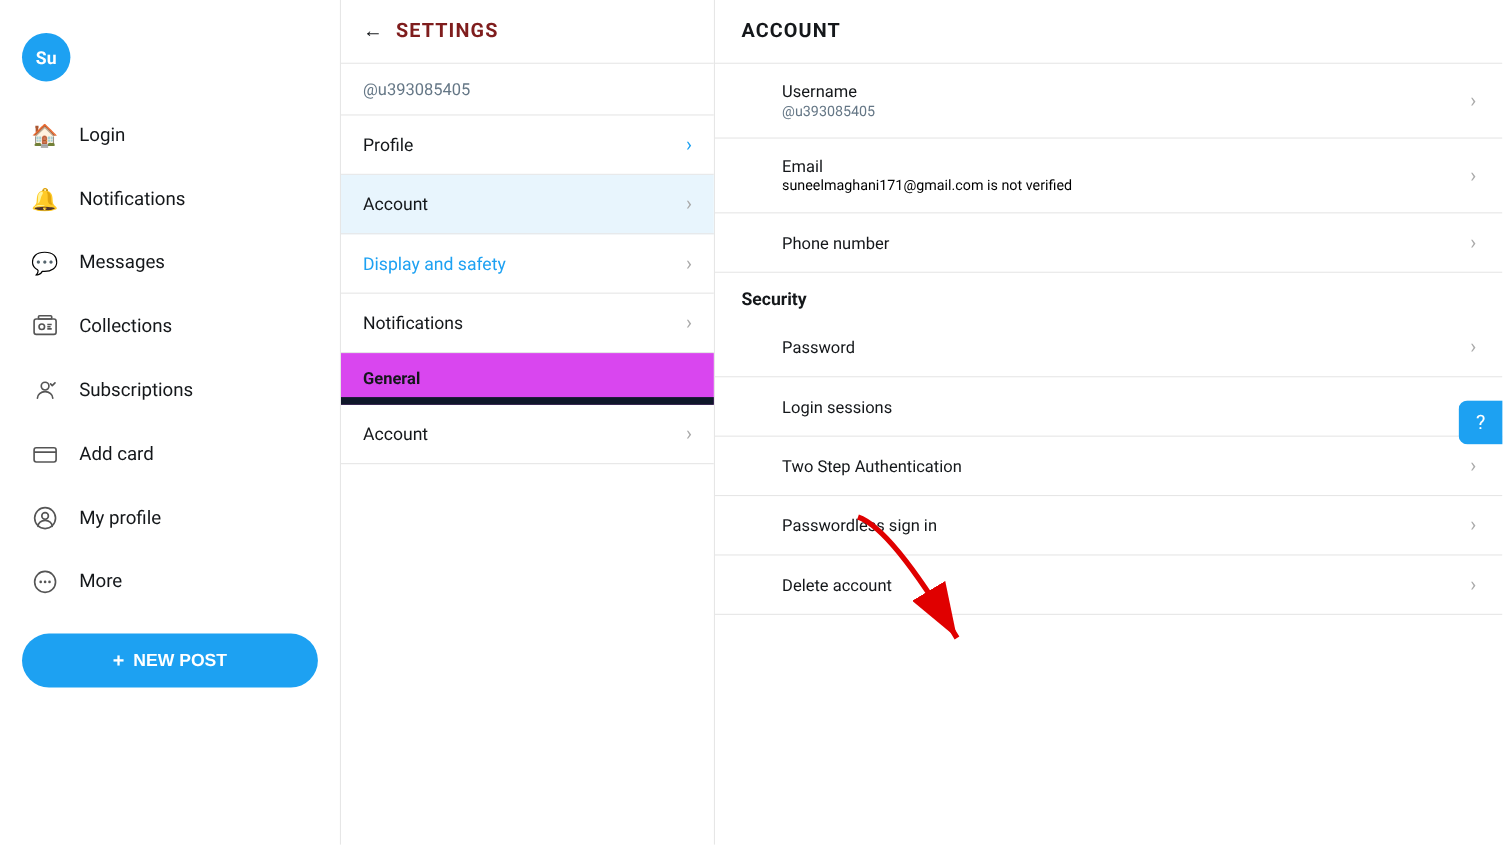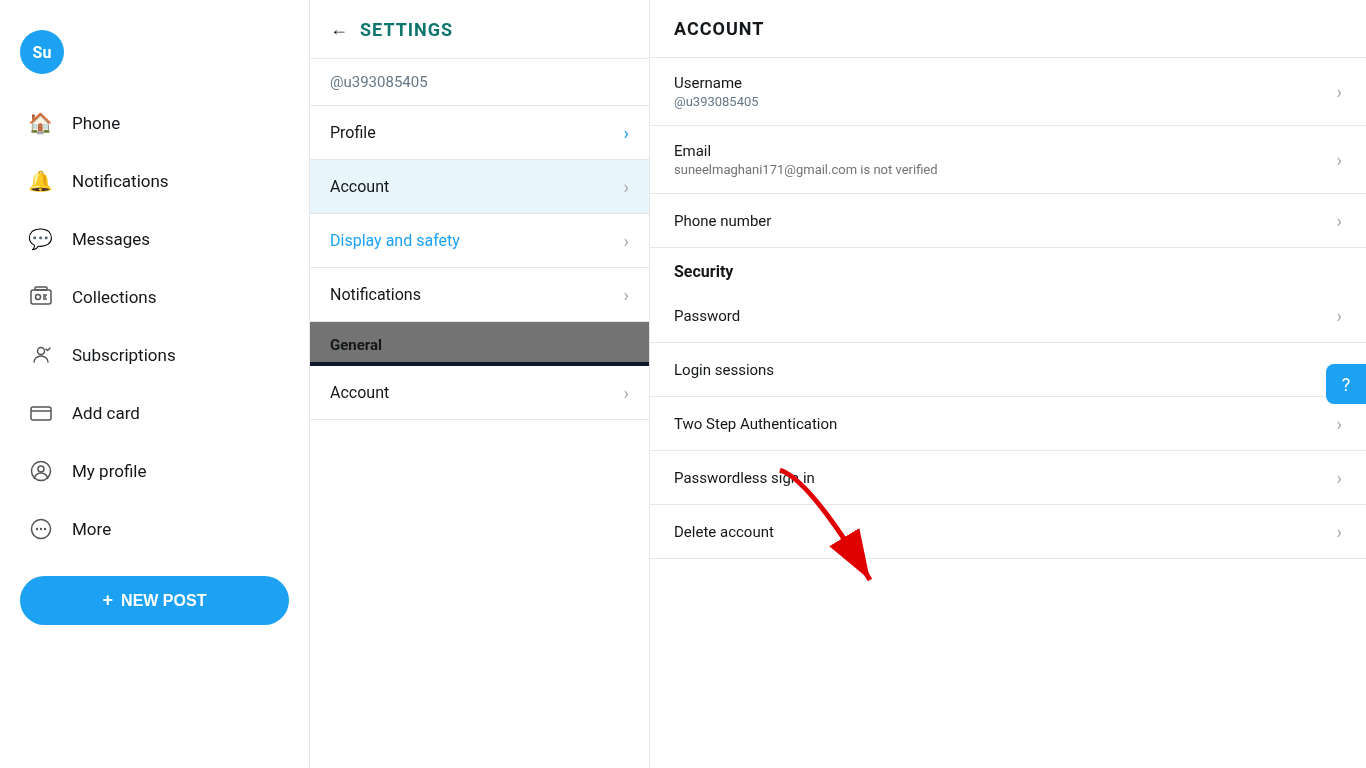--- a/index.html
+++ b/index.html
@@ -70,21 +70,21 @@
     }
     .settings-header {
       display: flex; align-items: center;
       padding: 18px 20px;
       border-bottom: 1px solid #e6e6e6;
     }
     .settings-header .back-icon {
       font-size: 18px; cursor: pointer; margin-right: 12px; color: #14171a;
     }
     .settings-header .title {
-      font-size: 18px; font-weight: 700; color: #0f766e; text-transform: uppercase; letter-spacing: 1px;
+      font-size: 18px; font-weight: 700; color: #7f1d1d; text-transform: uppercase; letter-spacing: 1px;
     }
     .settings-username {
       padding: 14px 20px;
       font-size: 15px; color: #657786;
       border-bottom: 1px solid #e6e6e6;
     }
     .settings-menu-item {
       display: flex; align-items: center; justify-content: space-between;
       padding: 16px 20px;
       border-bottom: 1px solid #e6e6e6;
@@ -93,22 +93,22 @@
       color: #14171a;
       text-align: right;
     }
     .settings-menu-item.active { background: #e8f5fd; }
     .settings-menu-item.blue-text { color: #1da1f2; }
     .settings-menu-item .chevron { color: #aaa; font-size: 14px; }
     .settings-menu-item .chevron-blue { color: #1da1f2; font-size: 14px; }
     .settings-section-label {
       padding: 14px 20px 8px 20px;
       font-size: 15px; font-weight: 700; color: #14171a;
-      border-bottom: 4px solid #0f172a;
-      background: #737373;
+      border-bottom: 7px solid #0f172a;
+      background: #d946ef;
     }
 
     
     .account-panel {
       flex: 1;
       display: flex;
       flex-direction: column;
       overflow-y: auto;
       background: #fff;
       position: relative;
@@ -121,24 +121,24 @@
     .account-section-title {
       padding: 14px 28px 8px 24px;
       font-size: 16px; font-weight: 700; color: #14171a;
     }
     .account-row {
       display: flex; align-items: center; justify-content: space-between;
       padding: 16px 24px;
       border-bottom: 1px solid #e6e6e6;
       cursor: pointer;
     }
-    .account-row .row-content { display: flex; flex-direction: column; }
+    .account-row .row-content { display: flex; flex-direction: column; margin-left: 37px; }
     .account-row .row-label { font-size: 15px; color: #14171a; font-weight: 400; }
     .account-row .row-sub { font-size: 13px; color: #657786; margin-top: 2px; }
-    .account-row .row-sub.error { color: #737373; }
+    .account-row .row-sub.error { color: #000000; }
     .account-row .chevron { color: #aaa; font-size: 14px; }
 
     
     .arrow-annotation {
       position: absolute;
       top: 460px;
       left: 100px;
       pointer-events: none;
     }
 
@@ -158,21 +158,21 @@
     }
   </style>
 </head>
 <body>
 
 <div class="sidebar">
   <div class="sidebar-avatar">Su</div>
 
   <div class="sidebar-item">
     <span class="icon">🏠</span>
-    <span class="label">Phone</span>
+    <span class="label">Login</span>
   </div>
   <div class="sidebar-item">
     <span class="icon">🔔</span>
     <span class="label">Notifications</span>
   </div>
   <div class="sidebar-item">
     <span class="icon">💬</span>
     <span class="label">Messages</span>
   </div>
   <div class="sidebar-item">

